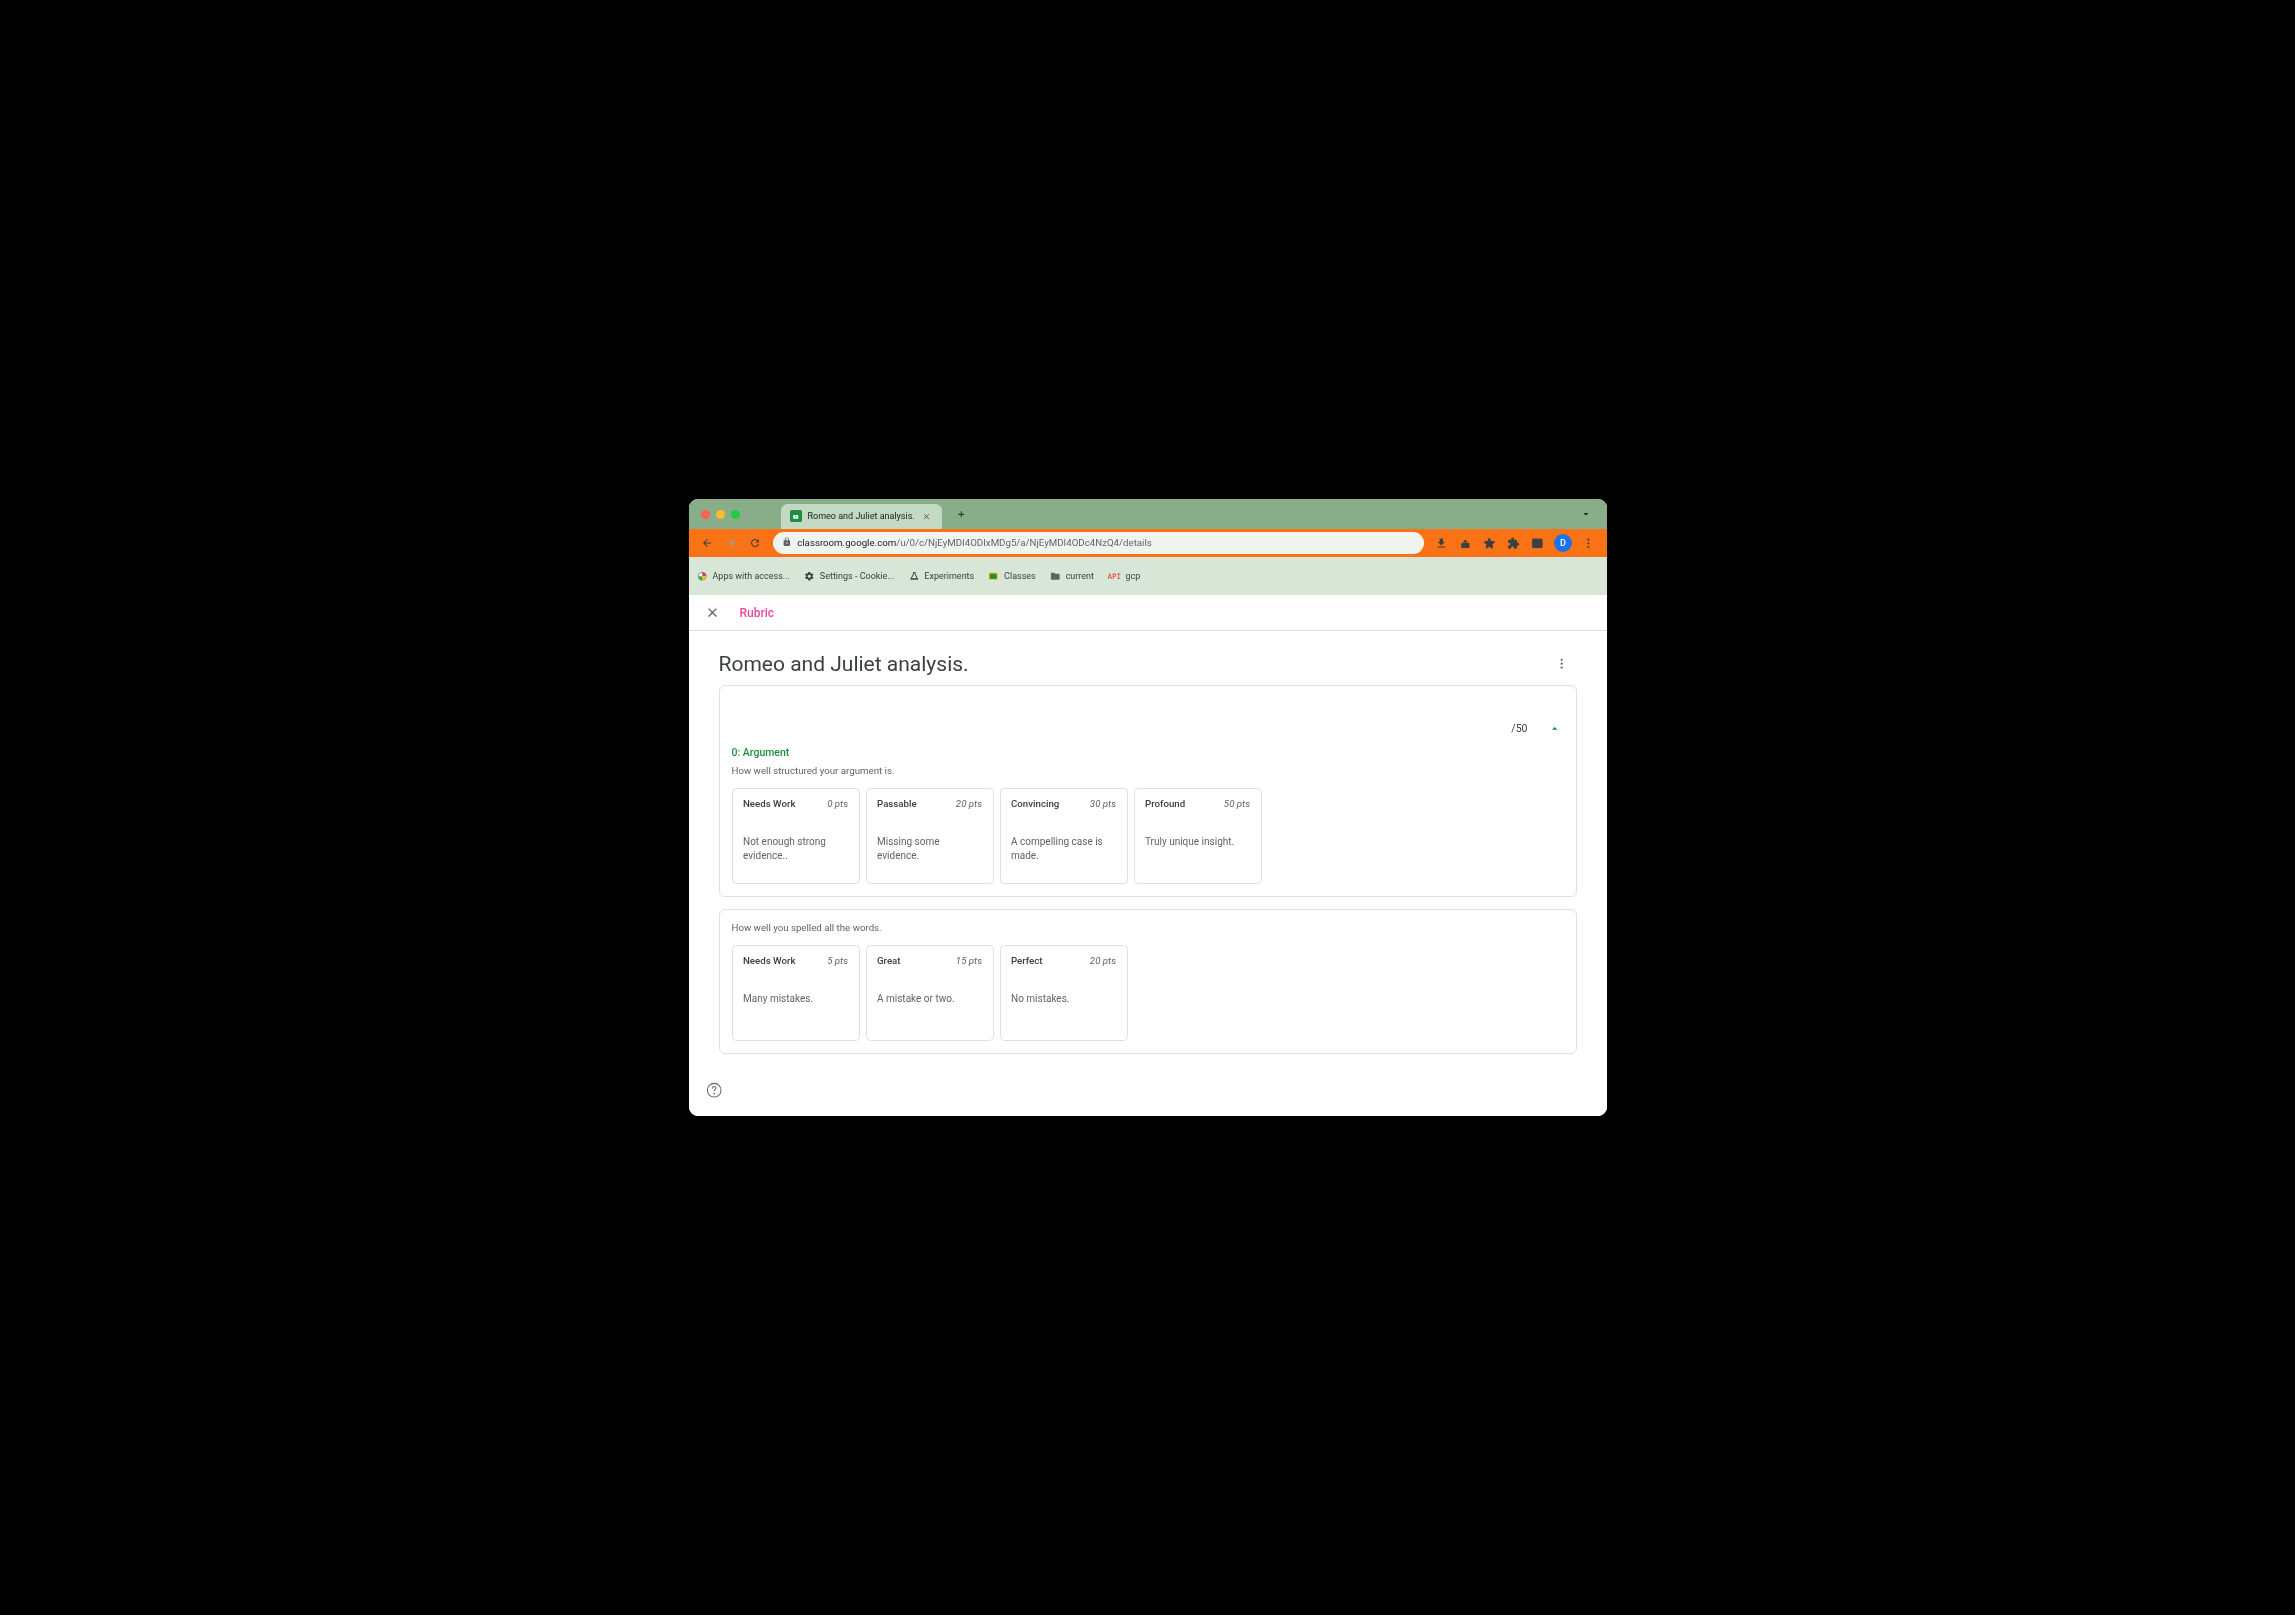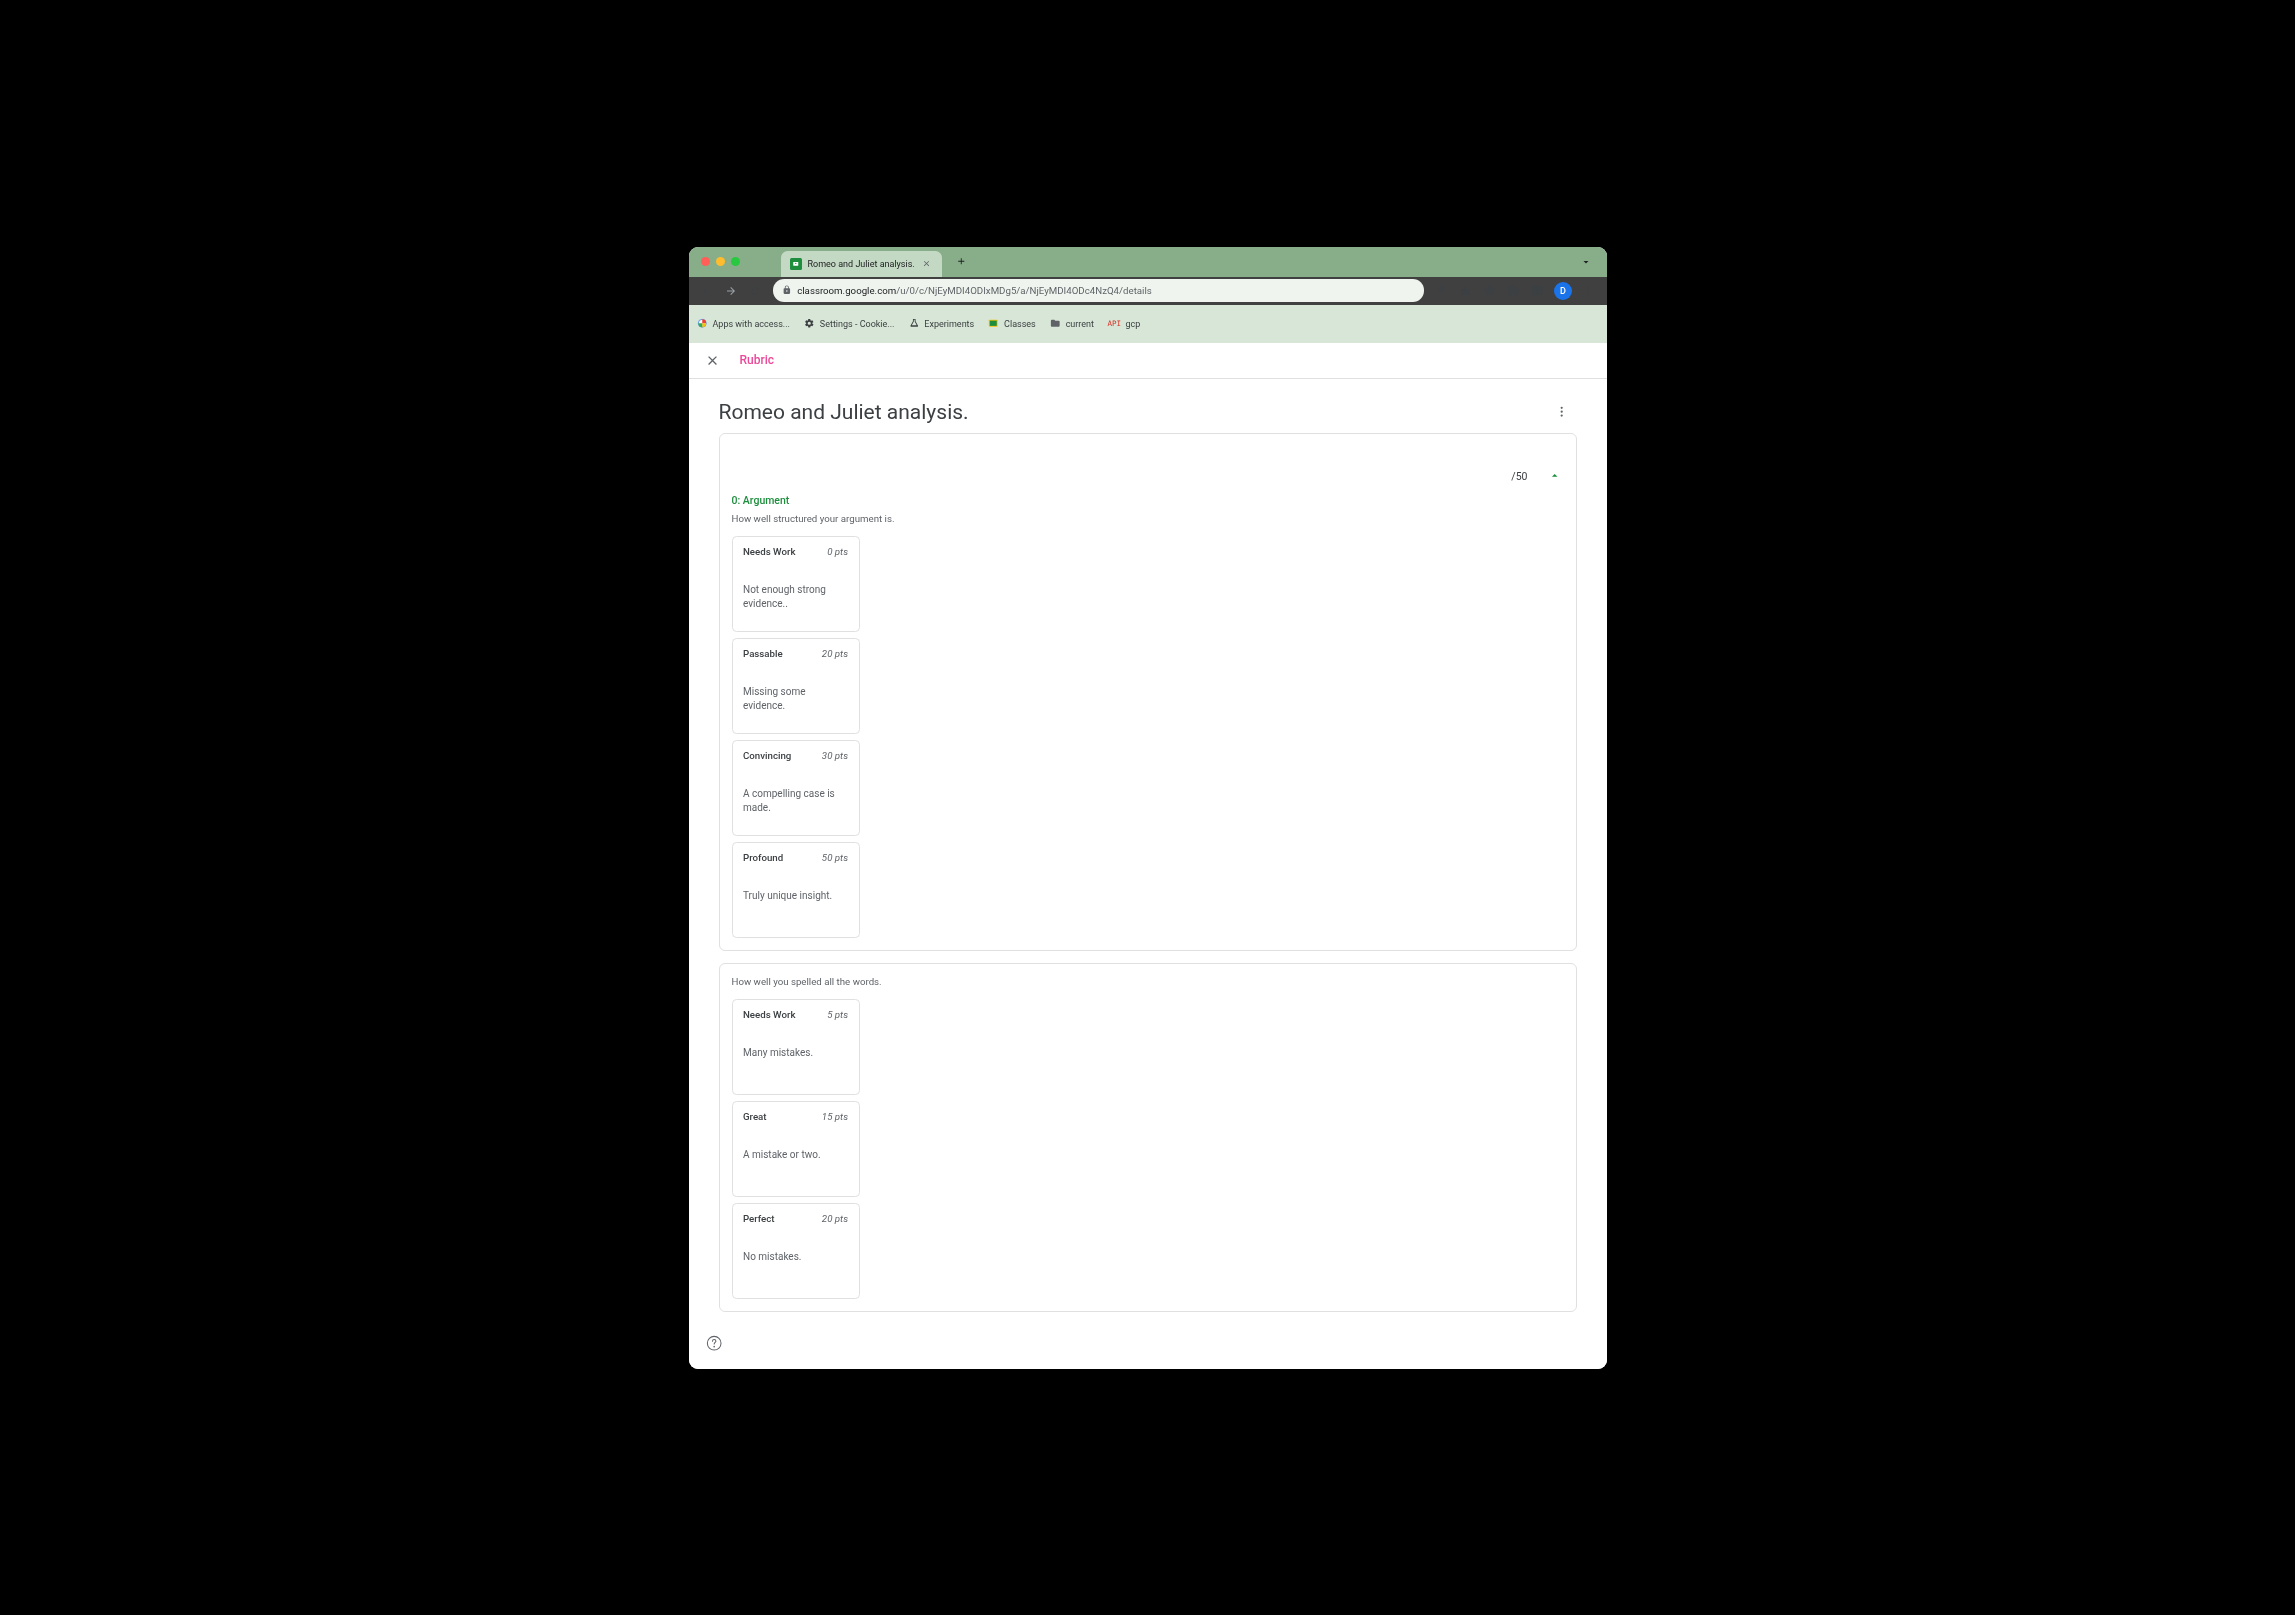--- a/index.html
+++ b/index.html
@@ -18,21 +18,21 @@
     .tab-favicon svg { width: 7.5px; height: 7.5px; fill: #fff; }
     .tab-title { font-size: 9px; color: #202124; flex: 1; white-space: nowrap; overflow: hidden; text-overflow: ellipsis; }
     .tab-close { width: 12px; height: 12px; display: flex; align-items: center; justify-content: center; cursor: pointer; }
     .tab-close svg { width: 9px; height: 9px; fill: #5f6368; }
     .new-tab { margin-left: 9px; width: 21px; height: 21px; display: flex; align-items: center; justify-content: center; cursor: pointer; border-radius: 50%; }
     .new-tab svg { width: 10.5px; height: 10.5px; fill: #202124; }
     .chevron-down-titlebar { margin-left: auto; width: 18px; height: 18px; display: flex; align-items: center; justify-content: center; cursor: pointer; }
     .chevron-down-titlebar svg { width: 12px; height: 12px; fill: #202124; }
 
     
-    .address-row { background: #404040; height: 28px; display: flex; align-items: center; padding: 0 7.5px; gap: 3px; }
+    .address-row { background: #f97316; height: 28px; display: flex; align-items: center; padding: 0 7.5px; gap: 3px; }
     .nav-btn { width: 21px; height: 21px; display: flex; align-items: center; justify-content: center; border-radius: 50%; cursor: pointer; }
     .nav-btn svg { width: 12px; height: 12px; fill: #3c4043; }
     .nav-btn.disabled svg { fill: #9aa0a6; }
     .url-bar { flex: 1; height: 22.4px; background: #eff5ee; border-radius: 11.2px; display: flex; align-items: center; padding: 0 9px; margin: 0 4.5px; gap: 6px; }
     .lock-icon svg { width: 9.7px; height: 9.7px; fill: #5f6368; }
     .url-text { font-size: 9.7px; color: #202124; flex: 1; }
     .url-text .muted { color: #5f6368; }
     .addr-icon { width: 21px; height: 21px; display: flex; align-items: center; justify-content: center; cursor: pointer; border-radius: 50%; }
     .addr-icon svg { width: 12.7px; height: 12.7px; fill: #3c4043; }
     .avatar-badge { width: 18px; height: 18px; border-radius: 50%; background: #1a73e8; color: #fff; font-size: 9px; font-weight: 500; display: flex; align-items: center; justify-content: center; margin: 0 3px; }
@@ -64,21 +64,21 @@
 
     
     .criterion { border: 0.7px solid #e0e0e0; border-radius: 6px; margin-bottom: 12px; padding: 12px 12px 12px 12px; }
     .criterion-header { display: flex; align-items: center; justify-content: space-between; margin-bottom: 6px; }
     .criterion-title { font-size: 10.5px; font-weight: 500; color: #1e8e3e; margin-top: 48px; }
     .criterion-header-right { display: flex; align-items: center; gap: 18px; }
     .criterion-points { font-size: 10.5px; color: #3c4043; }
     .expand-btn { width: 18px; height: 18px; display: flex; align-items: center; justify-content: center; cursor: pointer; }
     .expand-btn svg { width: 13.4px; height: 13.4px; fill: #1e8e3e; }
     .criterion-desc { font-size: 9.7px; color: #5f6368; margin-bottom: 12px; }
-    .levels { display: flex; gap: 6px; flex-direction: column; }
+    .levels { display: flex; gap: 6px; }
     .level-card { width: 128px; height: 96px; border: 0.7px solid #e0e0e0; border-radius: 4.5px; padding: 9px 10.5px; }
     .level-header { display: flex; justify-content: space-between; align-items: baseline; margin-bottom: 4.5px; }
     .level-name { font-size: 9.7px; font-weight: 500; color: #3c4043; }
     .level-points { font-size: 9.7px; font-style: italic; color: #5f6368; }
     .level-desc { font-size: 10px; color: #5f6368; line-height: 1.4; margin-top: 26px; }
 
     
     .help-fab { position: absolute; bottom: 15px; left: 15px; width: 21px; height: 21px; display: flex; align-items: center; justify-content: center; cursor: pointer; }
     .help-fab svg { width: 16.4px; height: 16.4px; fill: none; stroke: #5f6368; stroke-width: 1.5; }
   </style>

